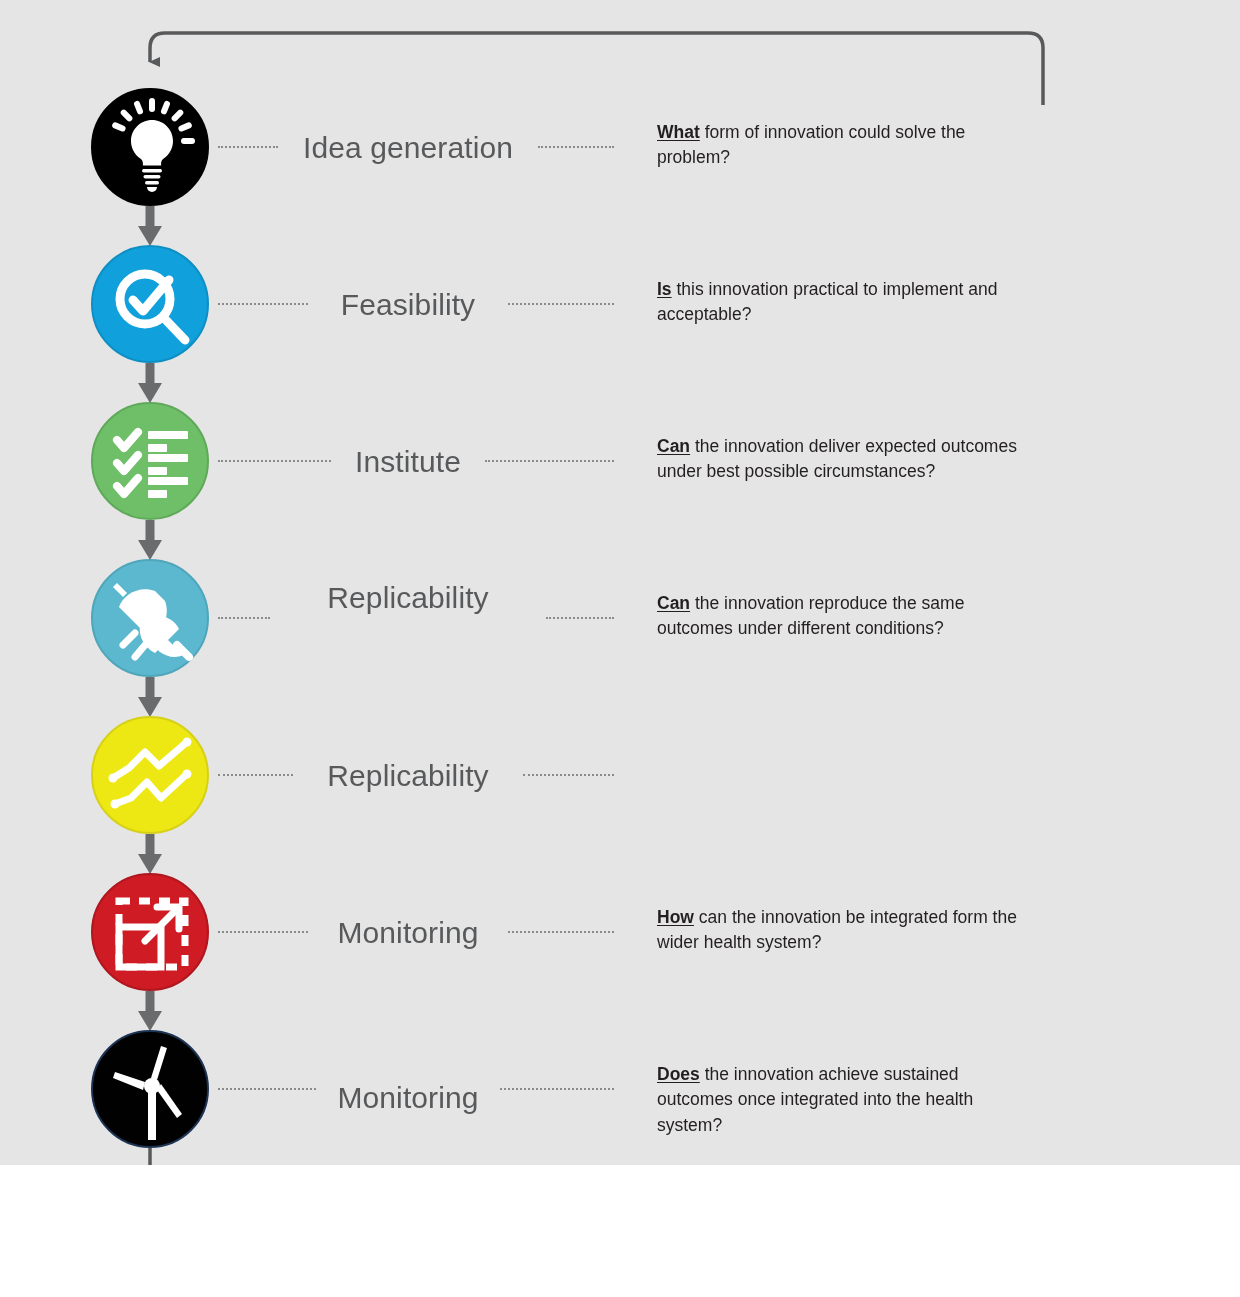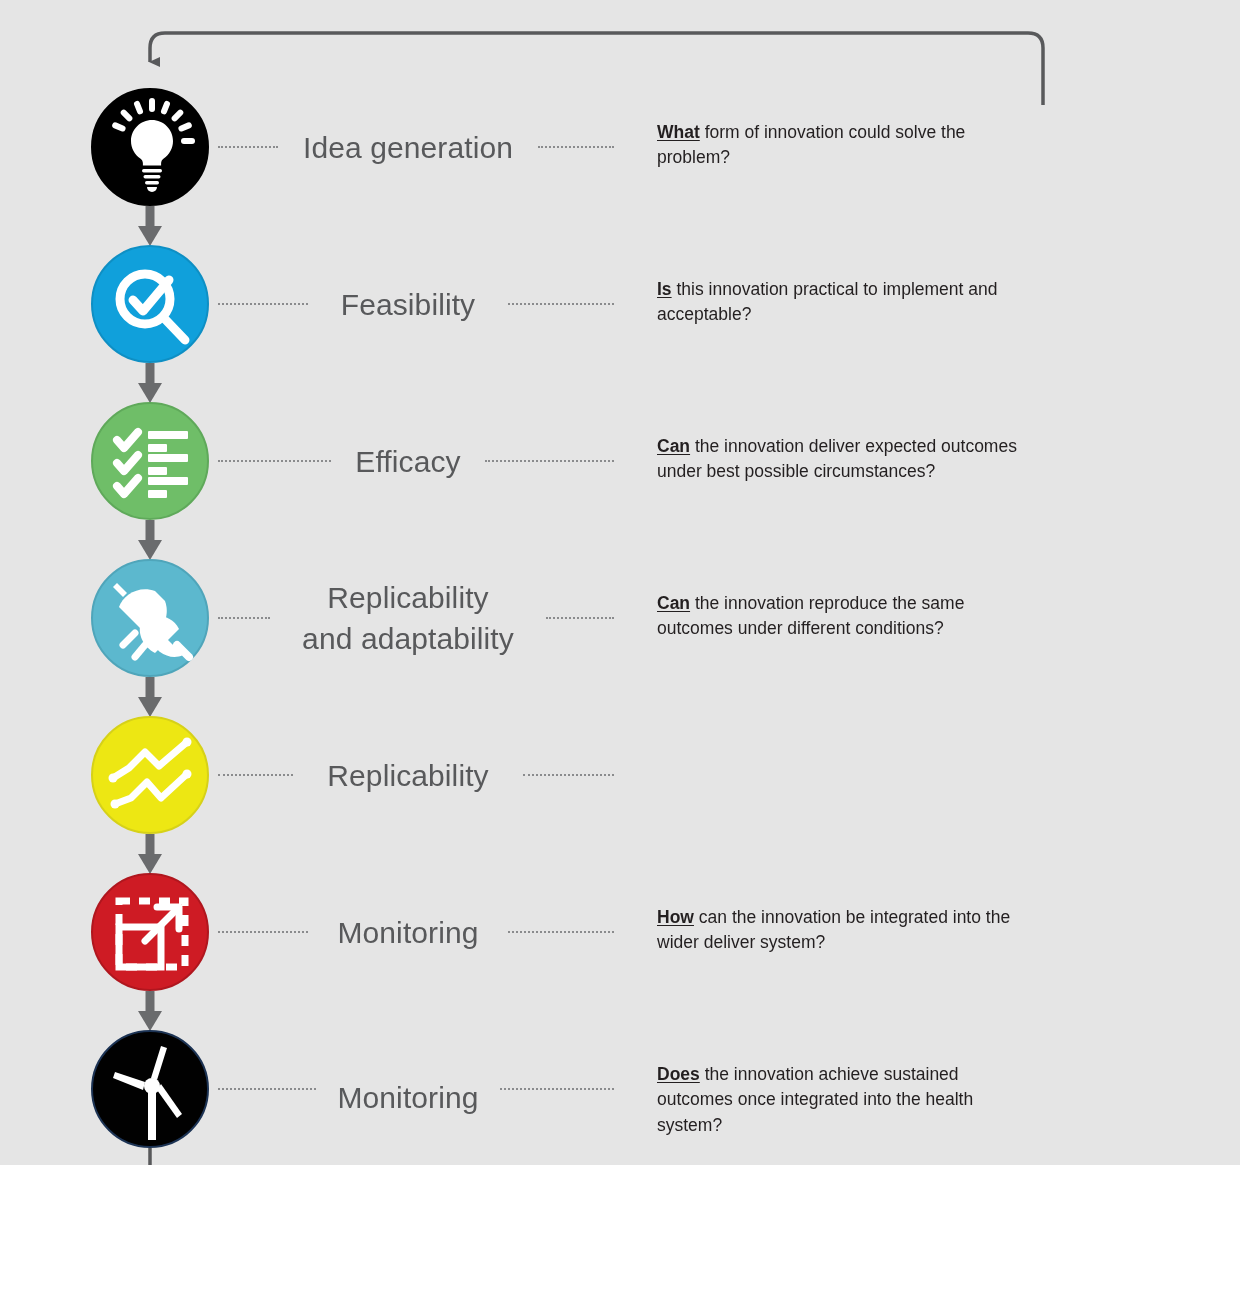--- a/index.html
+++ b/index.html
@@ -203,21 +203,21 @@
       <rect x="55" y="73" width="40" height="8" rx="1"></rect>
       <rect x="55" y="86" width="19" height="8" rx="1"></rect>
     </g>
           </svg>
         </div>
         <div class="connector"><svg viewBox="0 0 28 40" width="28" height="40">
             <path d="M14 0 L14 22" stroke="#6a6b6d" stroke-width="9" fill="none"></path>
             <path d="M2 20 L26 20 L14 40 Z" fill="#6a6b6d"></path>
           </svg></div>
         <div class="label-wrap" style="top: 38.5px;">
-          <div>Efficacy</div>
+          <div>Institute</div>
         </div>
         <div class="dots-left" style="left: 218px; width: 113.2px; top: 58px;"></div>
         <div class="dots-right" style="left: 484.8px; width: 129.2px; top: 58px;"></div>
         <div class="question" style="top: 31.5px;"><b>Can</b><span> the innovation deliver expected outcomes under best possible circumstances?</span></div>
       </div>
       <div class="stage-row" style="top: 559px;">
         <div class="node-circle" style="background: rgb(92, 184, 206); border: 2px solid rgb(79, 165, 186);">
           <svg viewBox="0 0 118 118">
     <g fill="#ffffff">
       <path d="M28 26 L20 34 M20 26 L28 34" stroke="#ffffff" stroke-width="0"></path>
@@ -230,21 +230,20 @@
       <path d="M52 84 L42 96" stroke="#ffffff" stroke-width="7" stroke-linecap="round"></path>
     </g>
           </svg>
         </div>
         <div class="connector"><svg viewBox="0 0 28 40" width="28" height="40">
             <path d="M14 0 L14 22" stroke="#6a6b6d" stroke-width="9" fill="none"></path>
             <path d="M2 20 L26 20 L14 40 Z" fill="#6a6b6d"></path>
           </svg></div>
         <div class="label-wrap" style="top: 18px;">
           <div>Replicability</div>
-          <div>and adaptability</div>
         </div>
         <div class="dots-left" style="left: 218px; width: 52.4px; top: 58px;"></div>
         <div class="dots-right" style="left: 545.6px; width: 68.4px; top: 58px;"></div>
         <div class="question" style="top: 31.5px;"><b>Can</b><span> the innovation reproduce the same outcomes under different conditions?</span></div>
       </div>
       <div class="stage-row" style="top: 716px;">
         <div class="node-circle" style="background: rgb(237, 231, 19); border: 2px solid rgb(214, 209, 24);">
           <svg viewBox="0 0 118 118">
     <g fill="none" stroke="#ffffff" stroke-width="7" stroke-linecap="round" stroke-linejoin="round">
       <path d="M20 60 L36 50 L52 34 L66 48 L94 24"></path>
@@ -285,21 +284,21 @@
         </div>
         <div class="connector"><svg viewBox="0 0 28 40" width="28" height="40">
             <path d="M14 0 L14 22" stroke="#6a6b6d" stroke-width="9" fill="none"></path>
             <path d="M2 20 L26 20 L14 40 Z" fill="#6a6b6d"></path>
           </svg></div>
         <div class="label-wrap" style="top: 38.5px;">
           <div>Monitoring</div>
         </div>
         <div class="dots-left" style="left: 218px; width: 90.4px; top: 58px;"></div>
         <div class="dots-right" style="left: 507.6px; width: 106.4px; top: 58px;"></div>
-        <div class="question" style="top: 31.5px;"><b>How</b><span> can the innovation be integrated into the wider deliver system?</span></div>
+        <div class="question" style="top: 31.5px;"><b>How</b><span> can the innovation be integrated form the wider health system?</span></div>
       </div>
       <div class="stage-row" style="top: 1030px;">
         <div class="node-circle" style="background: rgb(1, 1, 1); border: 2px solid rgb(28, 51, 84);">
           <svg viewBox="0 0 118 118">
     <g fill="#ffffff">
       <rect x="55" y="58" width="8" height="50"></rect>
       <path d="M52 50 L22 40 L20 46 L50 58 Z"></path>
       <path d="M64 48 L74 16 L68 14 L58 46 Z"></path>
       <path d="M64 58 L84 86 L89 82 L68 52 Z"></path>
       <circle cx="59" cy="54" r="8"></circle>

